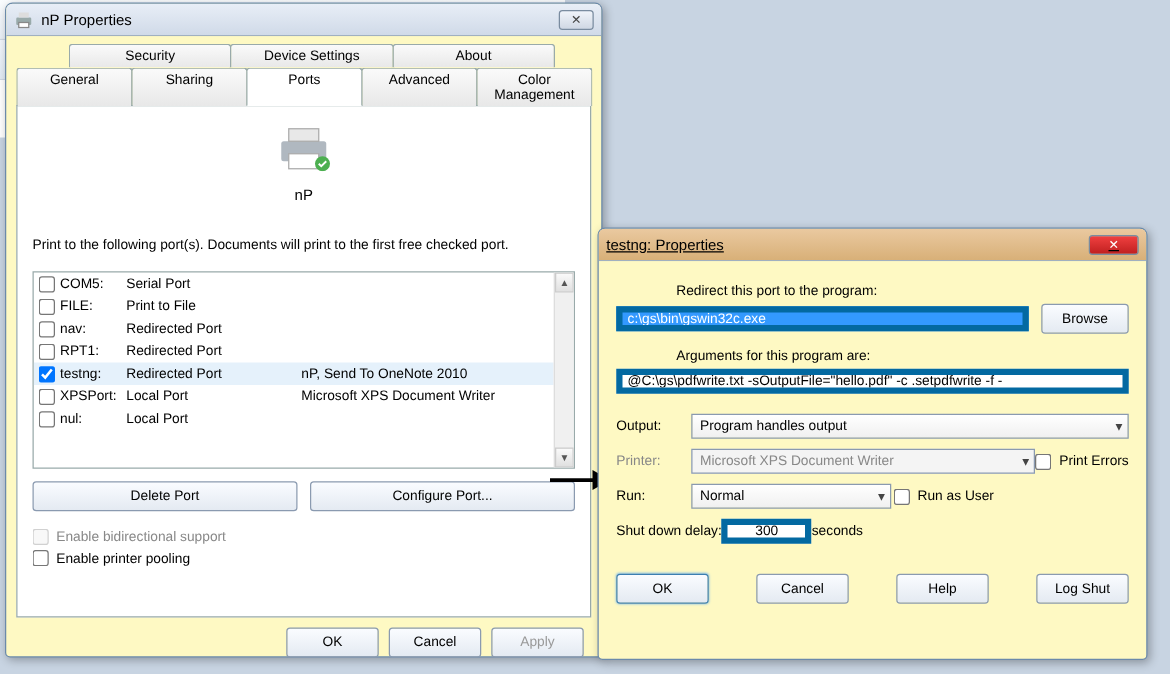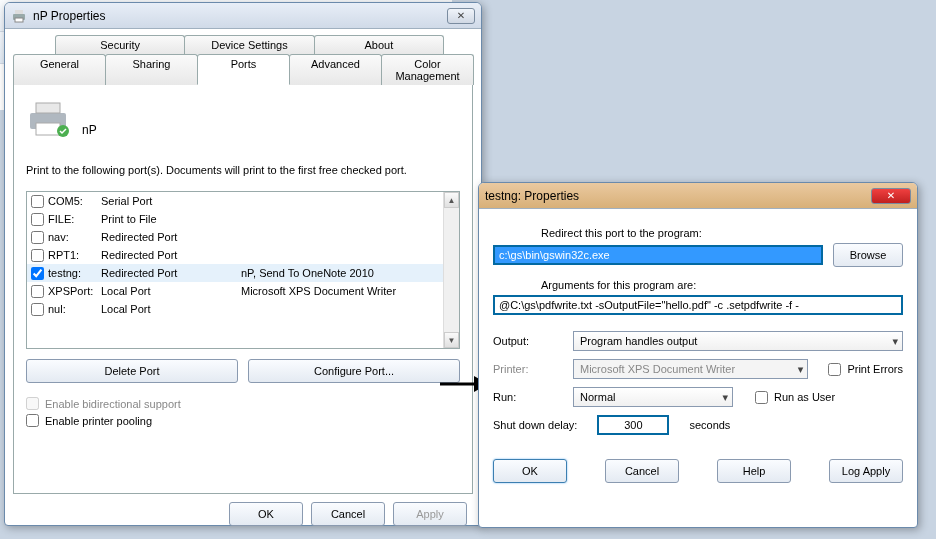--- a/index.html
+++ b/index.html
@@ -1,18 +1,18 @@
 <!DOCTYPE html>
 <html><head>
 <meta charset="utf-8">
 <style>
 * { box-sizing: border-box; margin: 0; padding: 0; font-family: 'Segoe UI', Tahoma, sans-serif; font-size: 11px; }
 body { background: #c8d4e2; width: 936px; height: 539px; position: relative; overflow: hidden; }
 
-.window { position: absolute; background: #ffffff; border: 1px solid #6b8aab; border-radius: 6px 6px 4px 4px; box-shadow: 2px 2px 8px rgba(0,0,0,0.3); }
+.window { position: absolute; background: #fef9c3; border: 1px solid #6b8aab; border-radius: 6px 6px 4px 4px; box-shadow: 2px 2px 8px rgba(0,0,0,0.3); }
 .titlebar { height: 26px; background: linear-gradient(#e8eef7, #d0dae8); border-bottom: 1px solid #a0b0c0; display: flex; align-items: center; padding: 0 6px; border-radius: 5px 5px 0 0; }
 .titlebar .icon { width: 16px; height: 16px; margin-right: 6px; }
 .titlebar .title { flex: 1; color: #000; font-size: 12px; }
 .winbtns { display: flex; gap: 2px; }
 .winbtn { width: 28px; height: 16px; border: 1px solid #7a8ca0; border-radius: 3px; background: linear-gradient(#f0f4fa, #d0d8e4); display: flex; align-items: center; justify-content: center; cursor: pointer; font-size: 10px; color: #444; }
 .winbtn.close { background: linear-gradient(#e8a0a0, #d06060); color: #fff; }
 
 
 .explorer { left: 482px; top: 0; width: 452px; height: 110px; background: #fff; border-radius: 0; }
 .toolbar { height: 32px; background: linear-gradient(#fafcfe, #eaf0f7); border-bottom: 1px solid #cfd8e4; display: flex; align-items: center; padding: 0 6px; gap: 6px; }
@@ -22,21 +22,21 @@
 .cmdbar a { color: #1a3e6f; text-decoration: none; cursor: pointer; }
 .helpicon { width: 18px; height: 18px; border-radius: 50%; background: radial-gradient(circle at 30% 30%, #6db3f2, #1e69de); color: #fff; display: flex; align-items: center; justify-content: center; font-weight: bold; margin-left: auto; }
 
 
 .propdlg { left: 4px; top: 2px; width: 478px; height: 524px; }
 .tabs { margin: 6px 8px 0 8px; }
 .tabrow { display: flex; }
 .tab { border: 1px solid #9aa; border-bottom: none; background: linear-gradient(#fafafa,#e8e8e8); padding: 3px 12px; border-radius: 3px 3px 0 0; margin-right: -1px; cursor: pointer; flex: 1; text-align: center; }
 .tab.active { background: #fff; position: relative; z-index: 2; border-bottom: 1px solid #fff; }
 .tabcontent { border: 1px solid #9aa; background: #fff; padding: 10px 12px; height: 410px; margin-top: -1px; }
-.printer-row { display: flex; align-items: flex-end; gap: 12px; margin: 6px 0 26px 0; }
+.printer-row { display: flex; align-items: center; gap: 12px; margin: 6px 0 26px 0; flex-direction: column; }
 .printer-icon { width: 44px; height: 36px; position: relative; }
 .printer-icon svg { width: 100%; height: 100%; }
 .desc-text { color: #000; margin-bottom: 14px; line-height: 1.3; }
 
 .listview { border: 1px solid #9aa; height: 158px; overflow: hidden; display: flex; flex-direction: column; margin-bottom: 10px; }
 .lv-head { display: flex; background: linear-gradient(#fdfdfd,#ececec); border-bottom: 1px solid #ccc; }
 .lv-head .col { padding: 3px 6px; border-right: 1px solid #ddd; }
 .lv-body { flex: 1; overflow-y: auto; }
 .lv-row { display: flex; align-items: center; height: 18px; padding: 0 4px; }
 .lv-row.sel { background: #e5f1fb; }
@@ -51,27 +51,27 @@
 
 .chkrow { display: flex; align-items: center; gap: 6px; margin: 4px 0; }
 .chkrow.disabled { color: #888; }
 
 .dlg-btnrow { display: flex; gap: 8px; justify-content: flex-end; padding: 8px 14px; }
 .dlg-btnrow .btn { flex: 0 0 74px; }
 .dlg-btnrow .btn.disabled { color: #999; }
 
 
 .testng { left: 478px; top: 182px; width: 440px; height: 346px; }
-.testng .titlebar { background: linear-gradient(#eac9a0, #d8b078); }
+.testng .titlebar { background: linear-gradient(#eac9a0, #d8b078); text-decoration: underline; }
 .testng .titlebar .winbtn.close { background: linear-gradient(#f04040, #c02020); width: 40px; }
 .testng-body { padding: 12px 14px; }
 .field-label { margin: 6px 0 4px 0; padding-left: 48px; }
-.textinput { width: 100%; height: 20px; border: 2px solid #0369a1; padding: 0 4px; background: #fff; }
+.textinput { width: 100%; height: 20px; border: 5px solid #0369a1; padding: 0 4px; background: #fff; }
 .textinput.sel { background: #3399ff; color: #fff; }
-.row { display: flex; align-items: center; gap: 20px; margin: 8px 0; }
+.row { display: flex; align-items: center; gap: 0; margin: 8px 0; }
 .row .lbl { width: 60px; }
 .combo { flex: 1; height: 20px; border: 1px solid #8a9ab0; background: linear-gradient(#fff,#f0f0f0); display: flex; align-items: center; padding: 0 6px; position: relative; cursor: pointer; }
 .combo::after { content: '▾'; position: absolute; right: 4px; color: #444; }
 .combo.disabled { color: #888; background: #f4f4f4; }
 .browse-row { display: flex; gap: 10px; align-items: center; }
 .browse-row .textinput { flex: 1; }
 
 .arrow-annotation { position: absolute; left: 438px; top: 372px; pointer-events: none; }
 
 .navbtn { width: 22px; height: 22px; border: 1px solid #93abc6; background: linear-gradient(#f0f4fa,#dae4f0); border-radius: 2px; display: flex; align-items: center; justify-content: center; cursor: pointer; }
@@ -291,16 +291,16 @@
     <div class="row">
       <span style="width:auto">Shut down delay:</span>
       <input class="textinput" style="width: 72px; text-align: center;" value="300">
       <span>seconds</span>
     </div>
 
     <div class="dlg-btnrow" style="padding:16px 0 0 0; gap:18px; justify-content:space-between">
       <div class="btn default">OK</div>
       <div class="btn">Cancel</div>
       <div class="btn">Help</div>
-      <div class="btn">Log Apply</div>
+      <div class="btn">Log Shut</div>
     </div>
   </div>
 </div>
 
 </body></html>

